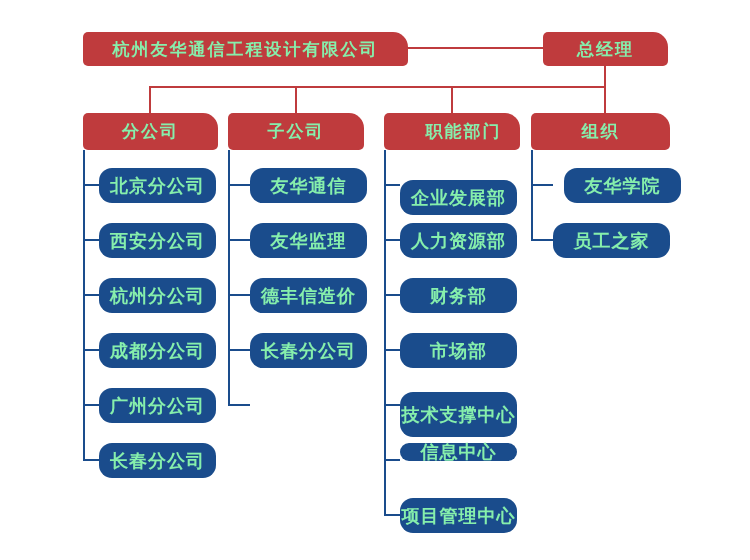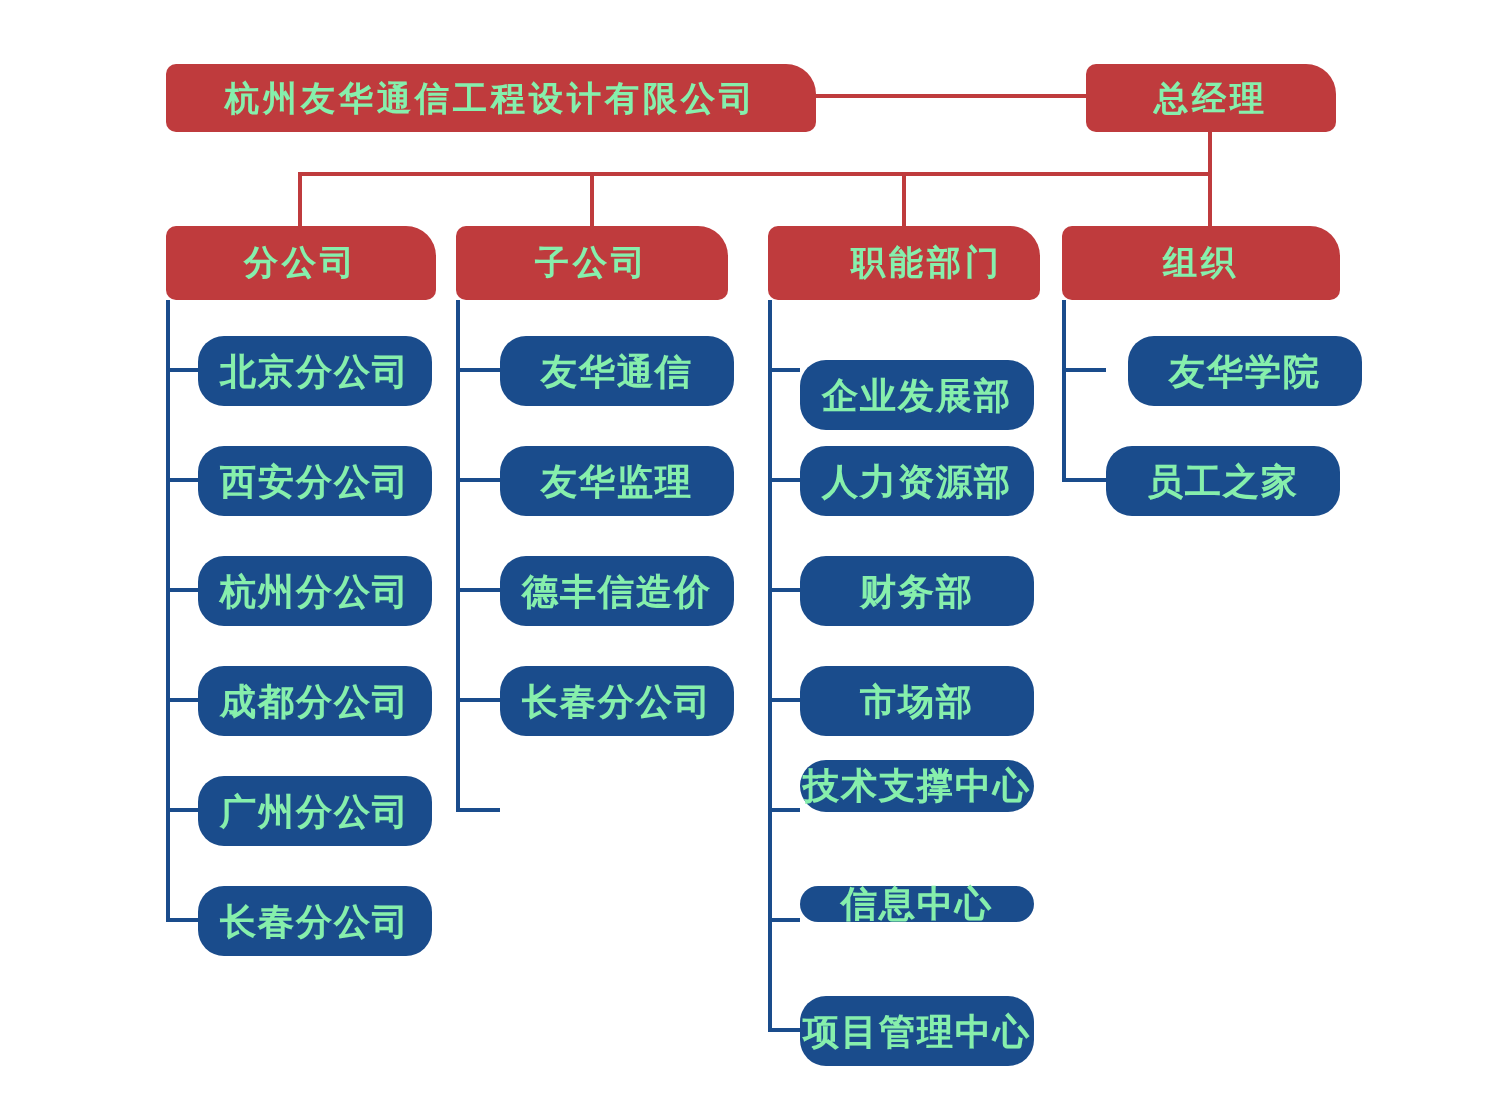--- a/index.html
+++ b/index.html
@@ -93,21 +93,21 @@
   <div class="line blue" style="left:384px; top:239px; width:16px; height:2px;"></div>
   <div class="line blue" style="left:384px; top:294px; width:16px; height:2px;"></div>
   <div class="line blue" style="left:384px; top:349px; width:16px; height:2px;"></div>
   <div class="line blue" style="left:384px; top:404px; width:16px; height:2px;"></div>
   <div class="line blue" style="left:384px; top:459px; width:16px; height:2px;"></div>
   <div class="line blue" style="left:384px; top:514px; width:16px; height:2px;"></div>
   <div class="node blue lvl-child" style="left:400px; top:180px; width:117px; height:35px;">企业发展部</div>
   <div class="node blue lvl-child" style="left:400px; top:223px; width:117px; height:35px;">人力资源部</div>
   <div class="node blue lvl-child" style="left:400px; top:278px; width:117px; height:35px;">财务部</div>
   <div class="node blue lvl-child" style="left:400px; top:333px; width:117px; height:35px;">市场部</div>
-  <div class="node blue lvl-child" style="left:400px; top:380px; width:117px; height:26px;">技术支撑中心</div>
+  <div class="node blue lvl-child" style="left:400px; top:392px; width:117px; height:45px;">技术支撑中心</div>
   <div class="node blue lvl-child" style="left:400px; top:443px; width:117px; height:18px;">信息中心</div>
   <div class="node blue lvl-child" style="left:400px; top:498px; width:117px; height:35px;">项目管理中心</div>
 
   <div class="line blue" style="left:531px; top:150px; width:2px; height:91px;"></div>
   <div class="line blue" style="left:531px; top:184px; width:22px; height:2px;"></div>
   <div class="line blue" style="left:531px; top:239px; width:22px; height:2px;"></div>
   <div class="node blue lvl-child" style="left:564px; top:168px; width:117px; height:35px;">友华学院</div>
   <div class="node blue lvl-child" style="left:553px; top:223px; width:117px; height:35px;">员工之家</div>
 
 </div>

